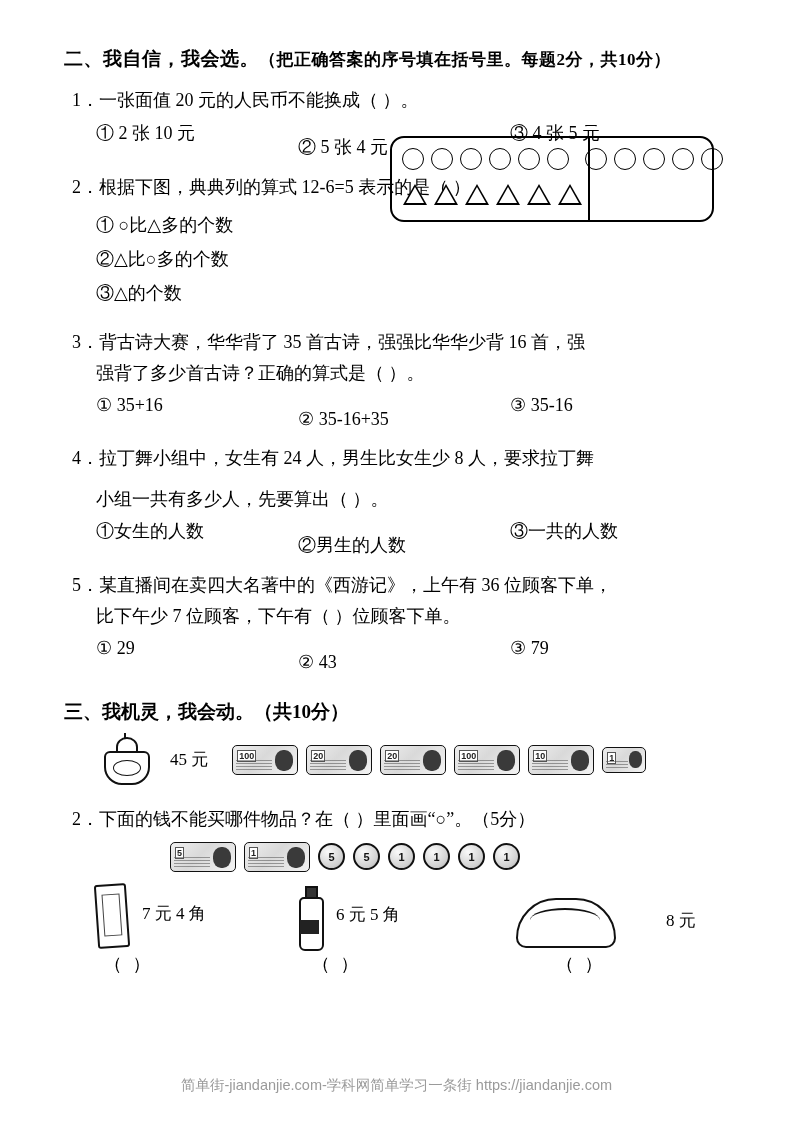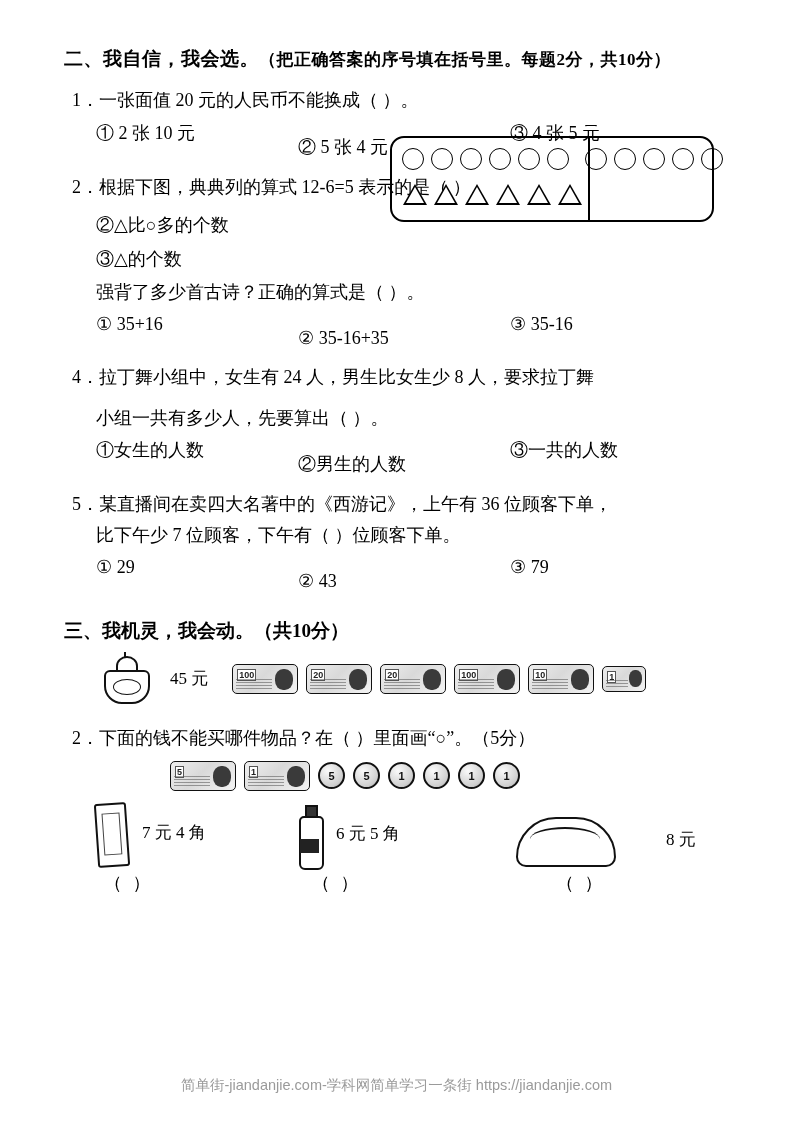--- a/index.html
+++ b/index.html
@@ -360,20 +360,21 @@
     <span class="opt w1">① 2 张 10 元</span>
     <span class="opt w2">② 5 张 4 元</span>
     <span class="opt w3">③ 4 张 5 元</span>
   </div>
 
   <div class="q">
     <span>2．</span><span>根据下图，典典列的算式 12-6=5 表示的是（        ）。</span>
   </div>
   <div class="q2-wrap">
     <div class="stack-opts">
+      <div>① ○比△多的个数</div>
       <div>②△比○多的个数</div>
       <div>③△的个数</div>
     </div>
     <div class="fig-box">
       <div class="fig-divider"></div>
       <div class="circ-row">
         <div class="circ"></div>
         <div class="circ"></div>
         <div class="circ"></div>
         <div class="circ"></div>
@@ -389,20 +390,23 @@
         <div class="tri"></div>
         <div class="tri"></div>
         <div class="tri"></div>
         <div class="tri"></div>
         <div class="tri"></div>
         <div class="tri"></div>
       </div>
     </div>
   </div>
 
+  <div class="q" style="margin-top:18px">
+    <span>3．</span><span>背古诗大赛，华华背了 35 首古诗，强强比华华少背 16 首，强</span>
+  </div>
   <div class="q q-line2" style="margin-top:2px">
     <span>强背了多少首古诗？正确的算式是（        ）。</span>
   </div>
   <div class="opts">
     <span class="opt w1">① 35+16</span>
     <span class="opt w2">② 35-16+35</span>
     <span class="opt w3">③ 35-16</span>
   </div>
 
   <div class="q">

